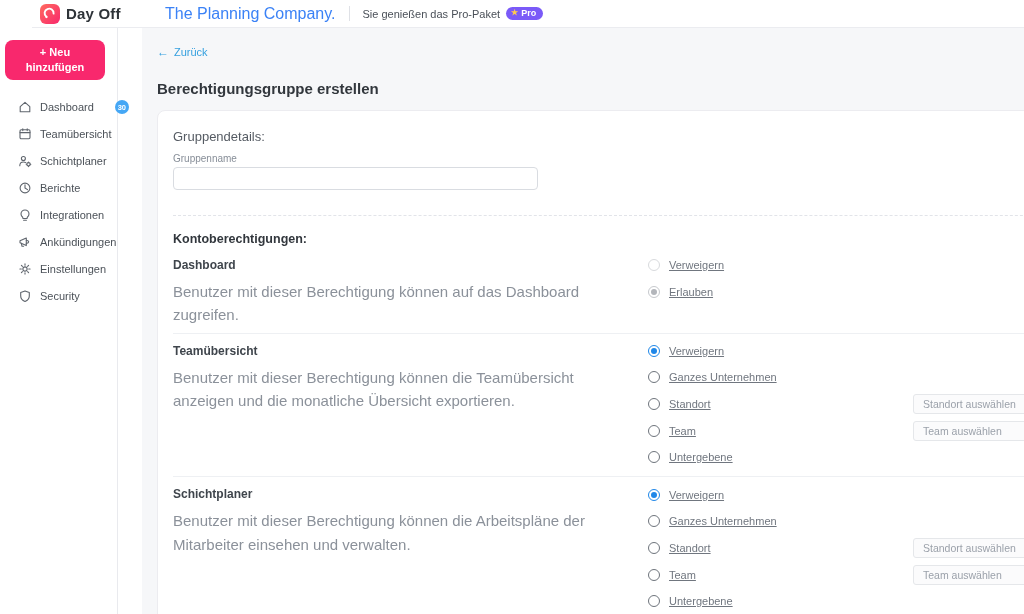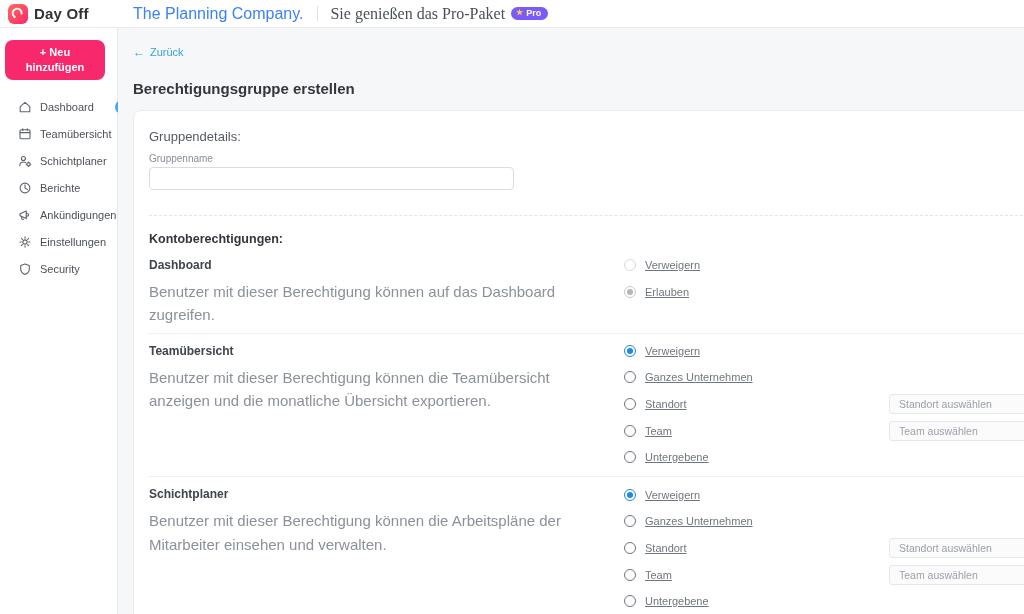--- a/index.html
+++ b/index.html
@@ -1,31 +1,31 @@
 <!DOCTYPE html>
 <html><head>
 <meta charset="utf-8">
 <style>
   html,body{margin:0;padding:0;background:#fff;}
   *{box-sizing:border-box;}
   .app{width:1024px;height:614px;overflow:hidden;font-family:"Liberation Sans",sans-serif;color:#3b4046;background:#fff;position:relative;}
 
   
-  .header{height:28px;display:flex;align-items:center;background:#fff;border-bottom:1px solid #ebecf0;position:relative;z-index:3;}
+  .header{height:28px;display:flex;align-items:center;background:#fff;border-bottom:1px solid #ebecf0;position:relative;z-index:3;margin-left:32px;}
   .logo-wrap{width:133px;display:flex;align-items:center;padding-left:8px;flex:none;}
   .logo-icon{display:inline-flex;margin-right:6px;}
   .logo-text{font-size:15px;font-weight:bold;color:#2e3338;letter-spacing:.2px;}
   .company{font-size:16px;font-weight:normal;color:#3b82f6;}
   .hdr-divider{width:1px;height:15px;background:#dfe1e6;margin:0 12px 0 14px;}
-  .pro-note{font-size:16px;color:#4a5058;font-family:Liberation Serif, serif;}
+  .pro-note{font-size:11px;color:#4a5058;}
   .pro-badge{display:inline-flex;align-items:center;background:#7a5af8;color:#fff;border-radius:8px;padding:1px 7px 1.5px 5px;margin-left:6px;font-size:9px;font-weight:bold;}
   .pro-star{color:#ffc94d;font-size:8px;margin-right:3px;line-height:1;}
 
   
-  .body-row{display:flex;height:586px;}
+  .body-row{display:flex;height:586px;gap:24px;}
   .sidebar{width:118px;flex:none;background:#fff;border-right:1px solid #e9eaee;padding-top:12px;}
   .main{flex:1;background:#f6f7f9;padding:14px 0 0 15px;overflow:hidden;position:relative;}
 
   
   .new-btn{display:block;width:100px;margin:0 0 0 5px;background:#f8286d;color:#fff;border:none;border-radius:8px;padding:5px 4px;font-family:inherit;font-size:11px;font-weight:bold;line-height:1.35;text-align:center;cursor:pointer;}
   .nav{margin-top:14px;}
   .nav-item{height:27px;display:flex;align-items:center;padding-left:18px;cursor:pointer;}
   .nav-ic{width:14px;height:14px;flex:none;display:inline-flex;align-items:center;justify-content:center;margin-right:8px;}
   .nav-ic svg{display:block;}
   .nav-label{font-size:11px;color:#4b5158;white-space:nowrap;}
@@ -129,20 +129,29 @@
               <svg width="14" height="14" viewBox="0 0 14 14" fill="none" stroke="#5f656d" stroke-width="1.1" stroke-linecap="round" stroke-linejoin="round">
                 <circle cx="7" cy="7" r="4.9"></circle>
                 <path d="M7 7 V3.8 M7 7 L9.5 8.6"></path>
               </svg>
             </span>
             <span class="nav-label">Berichte</span>
           </div>
           <div class="nav-item">
             <span class="nav-ic">
               <svg width="14" height="14" viewBox="0 0 14 14" fill="none" stroke="#5f656d" stroke-width="1.1" stroke-linecap="round" stroke-linejoin="round">
+                <path d="M4.7 9.3 C3.6 8.5 3 7.4 3 6.1 C3 3.8 4.8 2 7 2 C9.2 2 11 3.8 11 6.1 C11 7.4 10.4 8.5 9.3 9.3 L9.1 10.5 H4.9 Z"></path>
+                <path d="M5.6 12.2 H8.4"></path>
+              </svg>
+            </span>
+            <span class="nav-label">Integrationen</span>
+          </div>
+          <div class="nav-item">
+            <span class="nav-ic">
+              <svg width="14" height="14" viewBox="0 0 14 14" fill="none" stroke="#5f656d" stroke-width="1.1" stroke-linecap="round" stroke-linejoin="round">
                 <path d="M2 5.8 L8.3 3 V10.6 L2 7.8 Z"></path>
                 <path d="M8.3 5.2 C9.8 5.4 10.7 6 10.7 6.8 C10.7 7.6 9.8 8.2 8.3 8.4"></path>
                 <path d="M3.4 8.4 L4 11.3 H5.6"></path>
               </svg>
             </span>
             <span class="nav-label">Ankündigungen</span>
           </div>
           <div class="nav-item">
             <span class="nav-ic">
               <svg width="14" height="14" viewBox="0 0 14 14" fill="none" stroke="#5f656d" stroke-width="1.1" stroke-linecap="round" stroke-linejoin="round">

